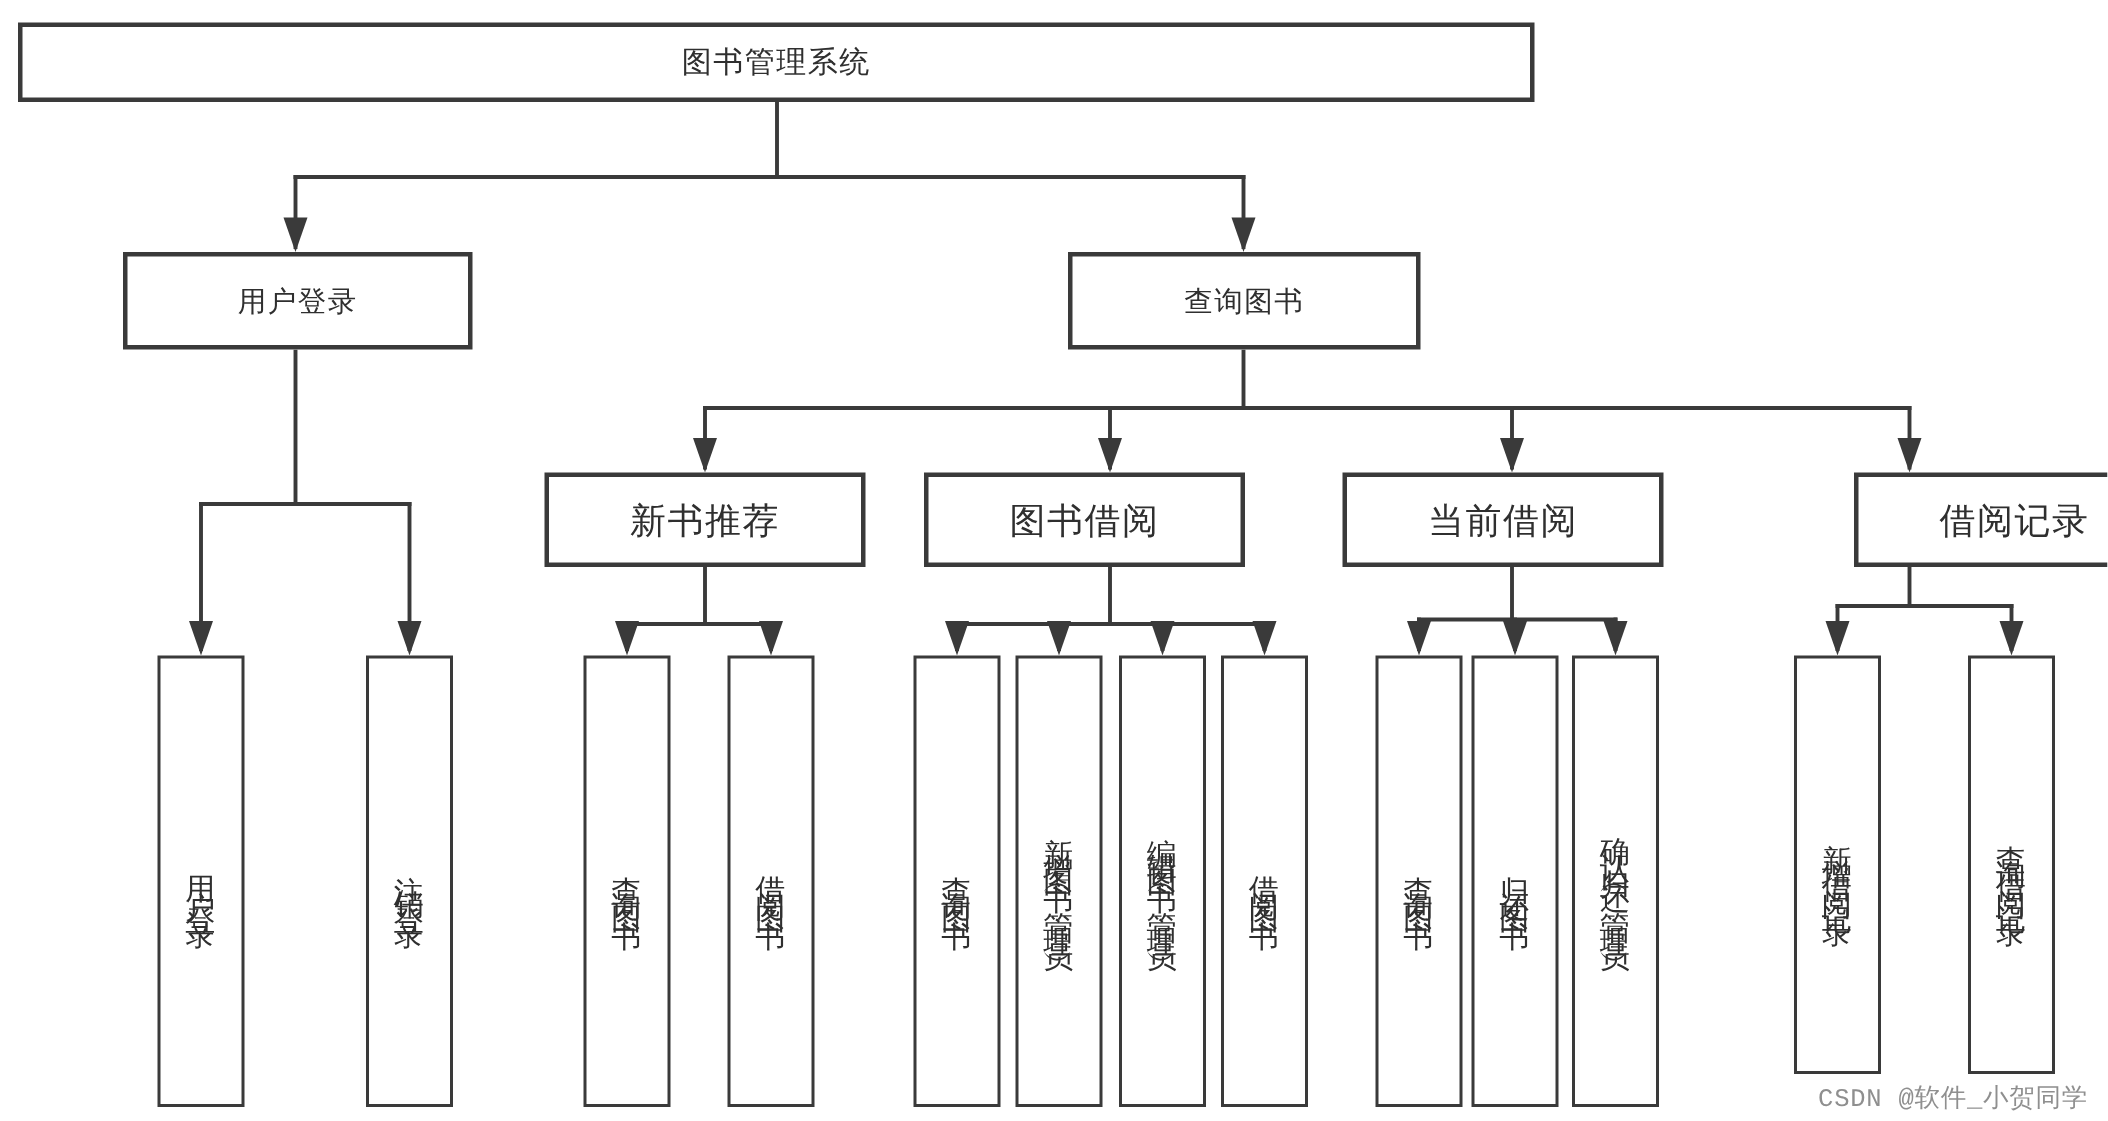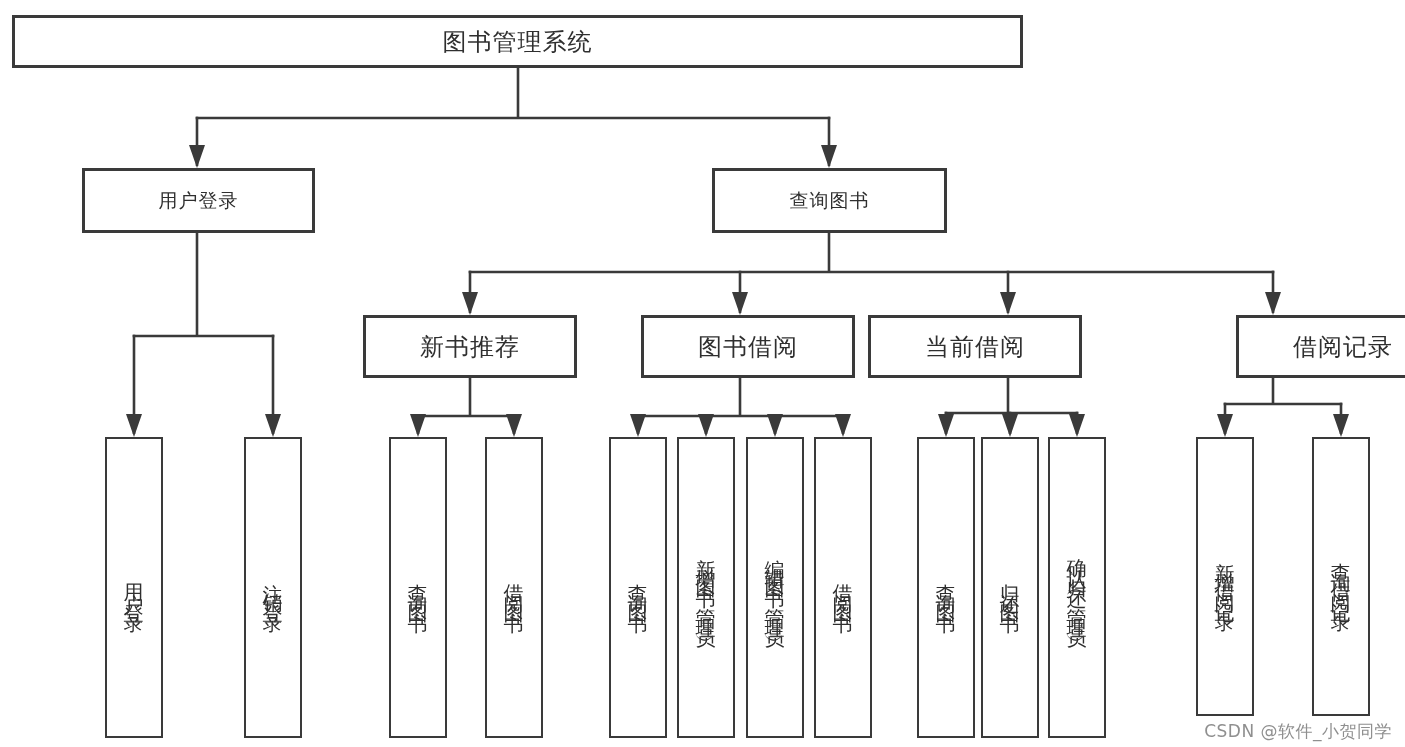--- a/index.html
+++ b/index.html
@@ -33,30 +33,30 @@
   }
 
   .h-label {
     font-size: 19px;
     letter-spacing: 1px;
     white-space: nowrap;
     color: #2f2f2f;
   }
 
   .root-box  { left: 12px;  top: 15px;  width: 1011px; height: 53px; }
-  .root-box .h-label { font-size: 24px; }
+  .root-box .h-label { font-size: 20px; }
 
   .l2-box { top: 168px; height: 65px; }
   .l2-a   { left: 82px;  width: 233px; }
   .l2-b   { left: 712px; width: 235px; }
 
   .l3-box { top: 315px; height: 63px; width: 214px; }
   .l3-a { left: 363px; }
-  .l3-b { left: 641px; }
-  .l3-c { left: 868px; text-align: center; }
+  .l3-b { left: 616px; }
+  .l3-c { left: 895px; text-align: center; }
   .l3-d { left: 1236px; }
   .l3-box .h-label { font-size: 24px; }
 
   .leaf-box {
     top: 437px;
     width: 58px;
     height: 301px;
     border-width: 2.5px;
   }
   .leaf-short { height: 279px; }
@@ -73,20 +73,21 @@
 
   .watermark {
     position: absolute;
     right: 13px;
     bottom: 4px;
     font-size: 17px;
     letter-spacing: 0.5px;
     color: #8f8f8f;
     z-index: 2;
     white-space: nowrap;
+    font-family: Liberation Mono, monospace;
   }
 </style>
 </head>
 <body>
 
 <div class="stage">
 
   <svg class="wires" viewBox="0 0 1405 747" xmlns="http://www.w3.org/2000/svg">
     <g stroke="#3a3a3a" stroke-width="2.6" fill="none">
 

